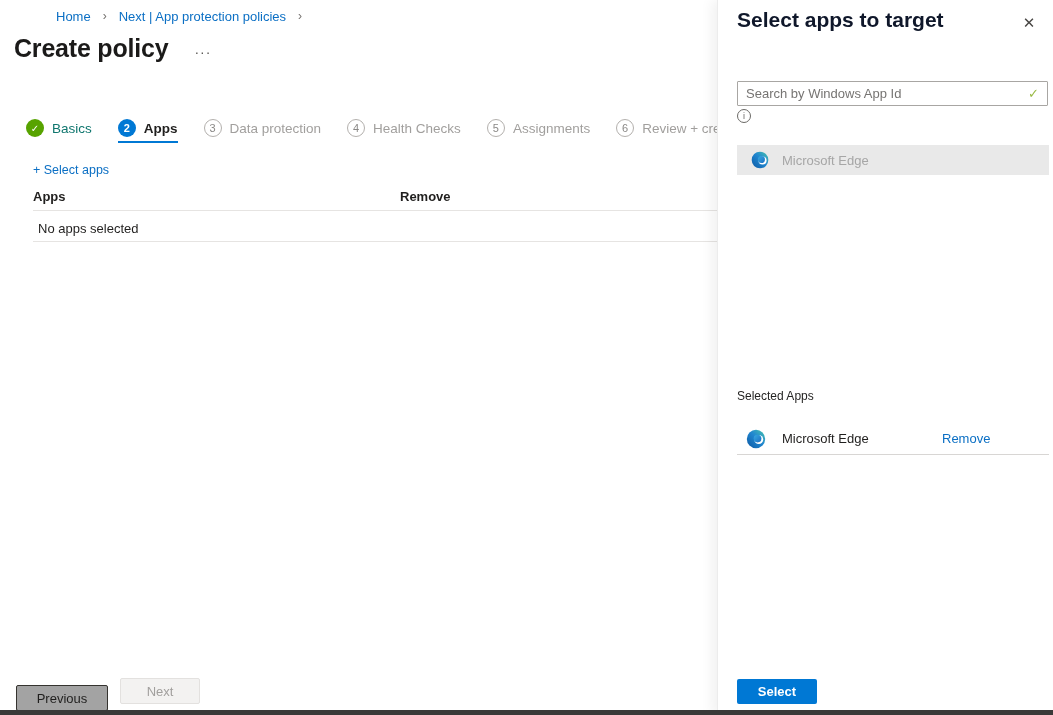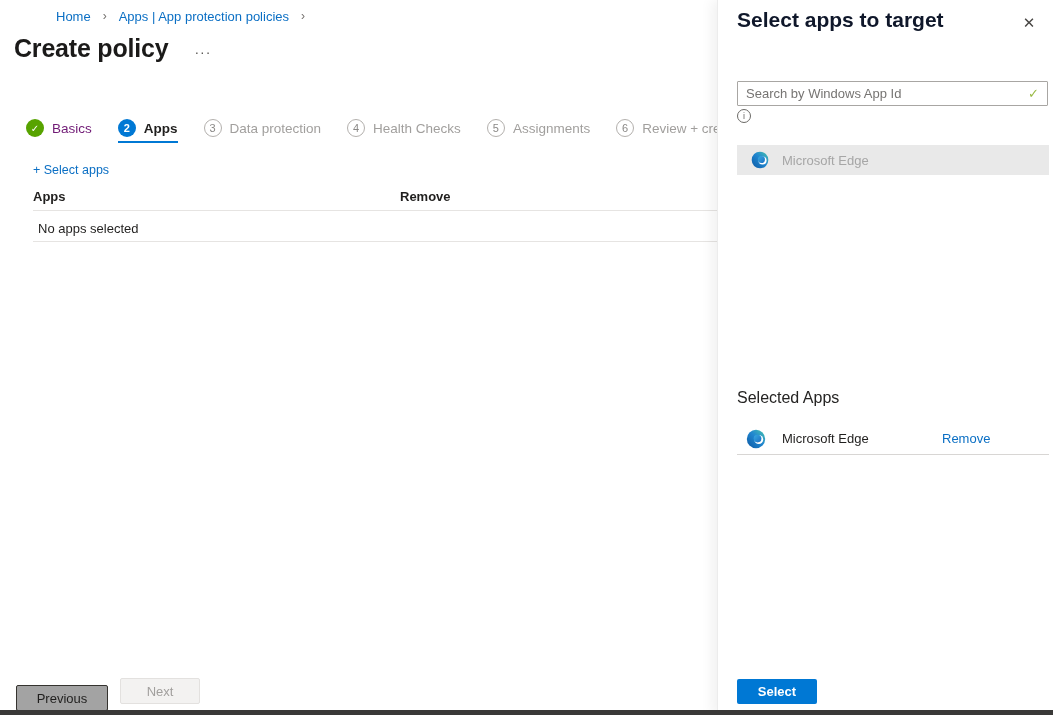--- a/index.html
+++ b/index.html
@@ -17,21 +17,21 @@
   .breadcrumb .sep { color:#75726f; font-size:12px; transform:translateY(-1px); }
 
   .title-row { position:absolute; left:14px; top:34px; display:flex; align-items:center; gap:26px; }
   .page-title { font-size:25px; font-weight:700; color:#1b1a19; letter-spacing:-0.2px; }
   .overflow-btn { color:#5b5955; font-size:14px; letter-spacing:1px; cursor:pointer; padding-top:6px; }
 
   .steps { position:absolute; left:26px; top:115px; display:flex; gap:26px; height:26px; align-items:center; white-space:nowrap; }
   .step { position:relative; display:flex; align-items:center; gap:8px; height:26px; font-size:13.5px; cursor:pointer; }
   .badge { width:18px; height:18px; border-radius:50%; display:flex; align-items:center; justify-content:center; font-size:11px; flex:none; }
   .step--done .badge { background:#57a300; color:#fff; font-weight:700; font-size:10px; }
-  .step--done .step-label { color:#701a75; }
+  .step--done .step-label { color:#0f766e; }
   .step--active .badge { background:#0078d4; color:#fff; font-weight:600; }
   .step--active .step-label { color:#201f1e; font-weight:700; }
   .step--active::after { content:""; position:absolute; left:0; right:0; bottom:-2px; height:2.5px; background:#0078d4; }
   .step--upcoming .badge { border:1px solid #b3b0ad; color:#8a8886; background:#fff; }
   .step--upcoming .step-label { color:#a19f9d; }
 
   .select-apps-link { position:absolute; left:33px; top:163px; font-size:12.5px; }
 
   .col-head { position:absolute; top:189px; font-weight:700; font-size:13px; color:#201f1e; }
   .col-head--apps { left:33px; }
@@ -54,42 +54,42 @@
   .search-wrap { position:absolute; left:19px; top:81px; width:311px; height:25px; }
   .search-input { width:100%; height:100%; border:1px solid #a8a6a3; border-radius:1px; padding:0 28px 0 8px;
                   font-size:13px; font-family:inherit; color:#ec4899; outline:none; }
   .search-input::placeholder { color:#767472; opacity:1; }
   .search-check { position:absolute; right:9px; top:50%; transform:translateY(-52%); color:#9aba45; font-size:13px; font-weight:700; }
   .info-icon { position:absolute; left:19px; top:109px; width:14px; height:14px; border:1px solid #6b6966; border-radius:50%;
                color:#6b6966; font-size:9px; display:flex; align-items:center; justify-content:center; cursor:pointer; }
   .result-row { position:absolute; left:19px; top:145px; width:312px; height:30px; background:#e9e9e9;
                 display:flex; align-items:center; padding-left:13px; gap:12px; cursor:pointer; }
   .result-name { color:#a6a6a6; font-size:13px; }
-  .selected-label { position:absolute; left:19px; top:389px; font-size:16px; color:#252423; }
+  .selected-label { position:absolute; left:19px; top:389px; font-size:12px; color:#252423; }
   .selected-row { position:absolute; left:19px; top:423px; width:312px; height:32px; border-bottom:1px solid #d8d6d4;
                   display:flex; align-items:center; }
   .selected-row .edge-icon { position:absolute; left:8px; }
   .selected-name { position:absolute; left:45px; font-size:13px; color:#201f1e; }
   .remove-link { position:absolute; left:205px; font-size:13px; }
   .btn-select { position:absolute; left:19px; top:679px; width:80px; height:25px; background:#0078d4; border:none;
                 color:#fff; font-weight:700; }
 
   .bottom-strip { position:absolute; left:0; right:0; bottom:0; height:5px; background:#3a3938; z-index:30; }
 
   .edge-icon { flex:none; display:block; }
 </style>
 </head>
 <body>
 
 <div class="screen">
 
   <nav class="breadcrumb">
     <a class="link">Home</a>
     <span class="sep">›</span>
-    <a class="link">Apps | App protection policies</a>
+    <a class="link">Next | App protection policies</a>
     <span class="sep">›</span>
   </nav>
 
   <div class="title-row">
     <h1 class="page-title">Create policy</h1>
     <span class="overflow-btn">···</span>
   </div>
 
   <div class="steps">
     <div class="step step--done">

